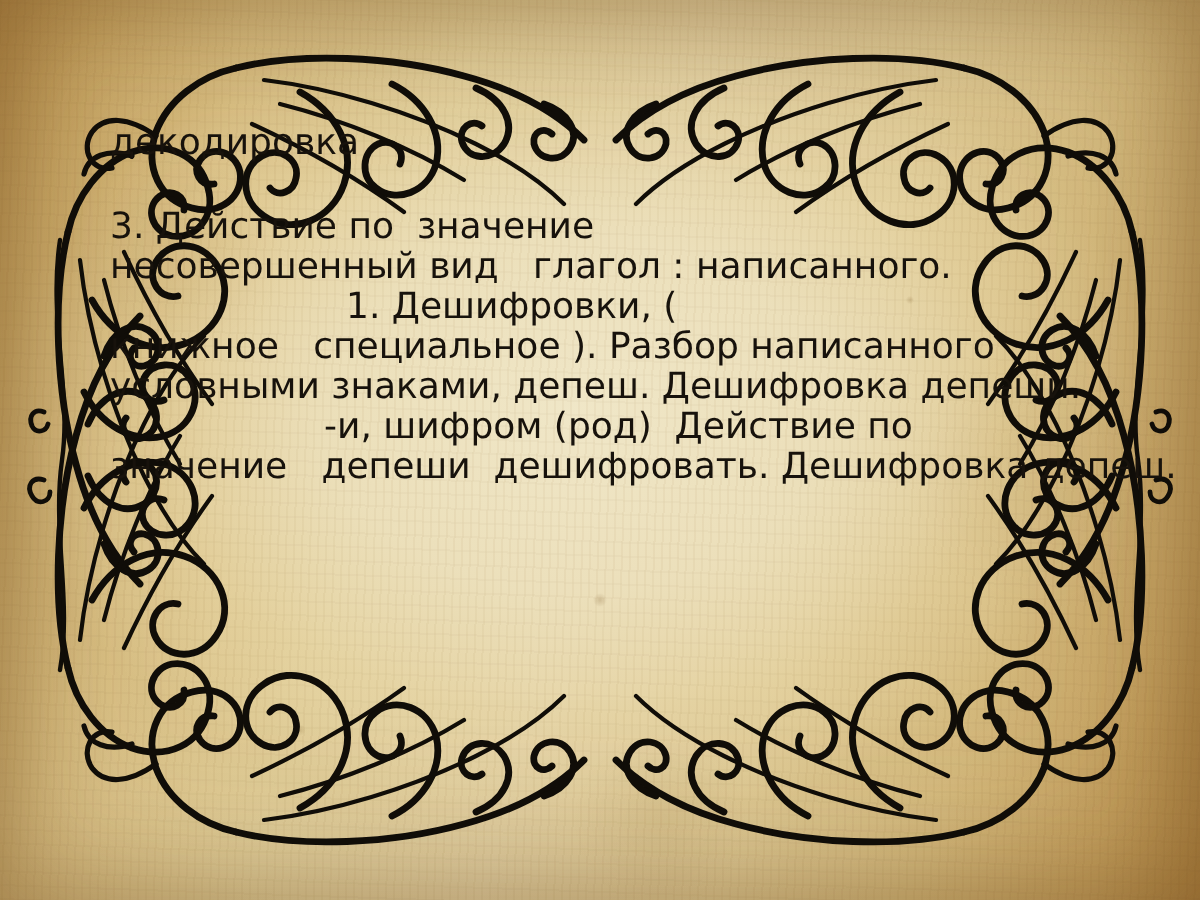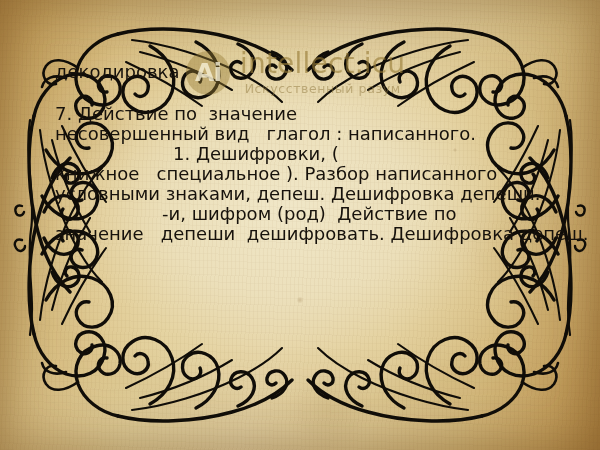--- a/index.html
+++ b/index.html
@@ -291,33 +291,26 @@
   </div>
 
   <div class="orn edge-r">
     <svg width="44" height="215" viewBox="0 0 44 215" fill="none" stroke="#100d08" stroke-linecap="round">
       <path d="M30 0 C 24 40, 36 76, 31 110 C 26 146, 36 180, 30 215" stroke-width="2.2"></path>
       <path d="M22 86 C 17 84, 14 88, 16 93 C 18 97, 23 96, 24 92" stroke-width="2.4"></path>
       <path d="M22 120 C 16 118, 13 123, 16 128 C 19 133, 25 131, 25 126" stroke-width="2.4"></path>
     </svg>
   </div>
 
-  <div id="watermark">
-    <div id="wm-logo">Ai</div>
-    <div id="wm-text">
-      <div id="wm-title">intellect.icu</div>
-      <div id="wm-sub">Искусственный  разум</div>
-    </div>
-  </div>
 
   <div id="content">
     <div id="headword">декодировка</div>
 
     <div class="para">
-      <span class="ln">7. Действие по  значение</span>
+      <span class="ln">3. Действие по  значение</span>
       <span class="ln">несовершенный вид   глагол : написанного.</span>
       <span class="ln ind-lg">1. Дешифровки, (</span>
       <span class="ln">книжное   специальное ). Разбор написанного</span>
       <span class="ln">условными знаками, депеш. Дешифровка депеши.</span>
       <span class="ln ind-md">-и, шифром (род)  Действие по</span>
       <span class="ln">значение   депеши  дешифровать. Дешифровка депеш.</span>
     </div>
   </div>
 
 </div>

